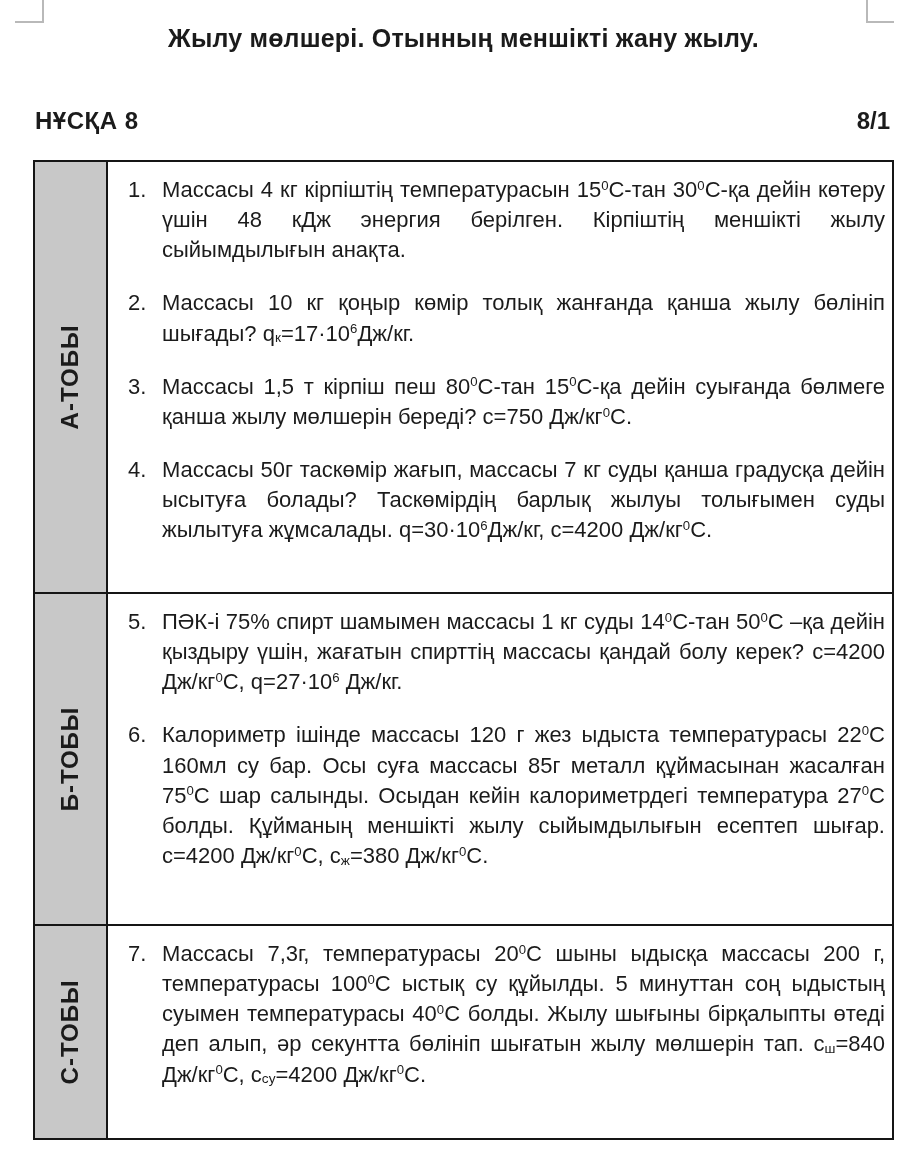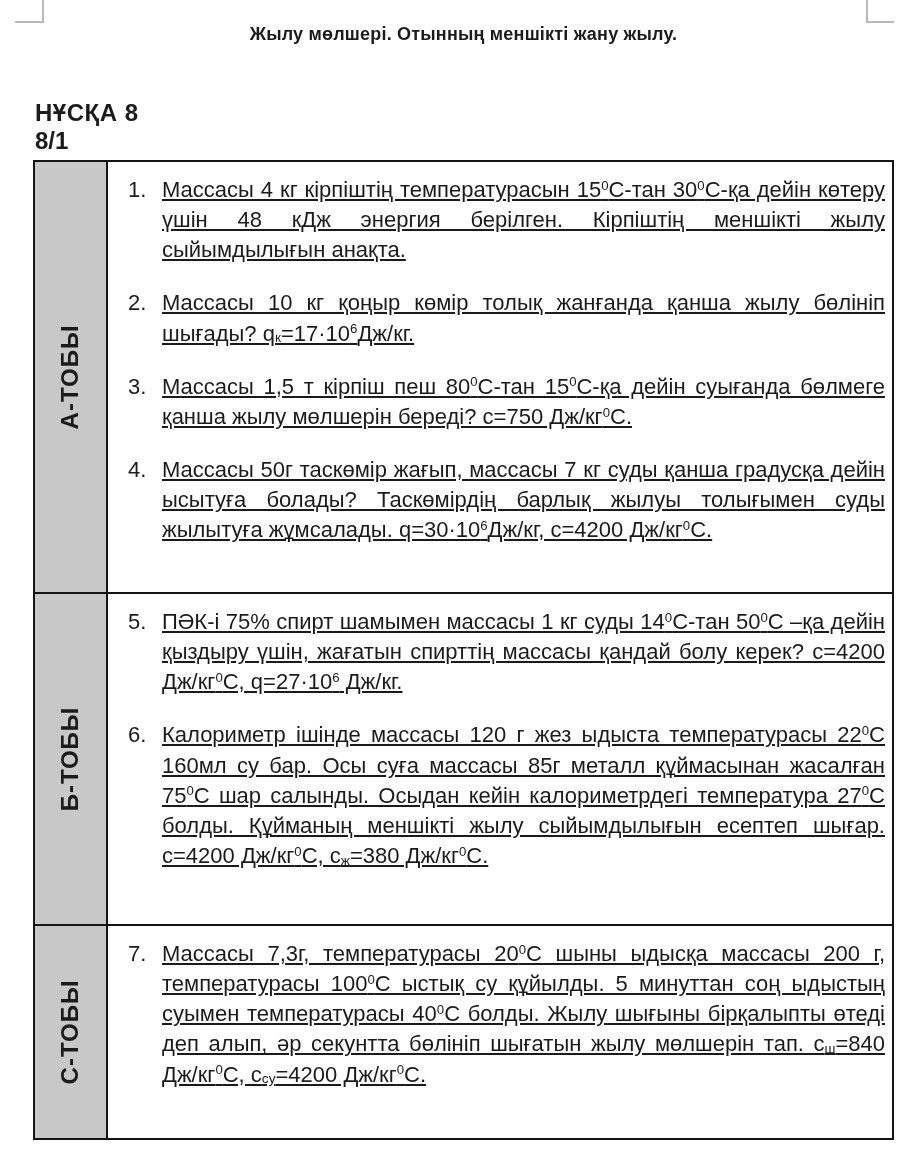--- a/index.html
+++ b/index.html
@@ -28,32 +28,31 @@
     position: absolute;
     left: 866px; top: 0;
     width: 26px; height: 21px;
     border-left: 2px solid #b9b9b9;
     border-bottom: 2px solid #b9b9b9;
   }
 
   .doc-title {
     margin-top: 24px;
     text-align: center;
-    font-size: 18px;
+    font-size: 25px;
     font-weight: bold;
     letter-spacing: 0.2px;
     padding-left: 7px;
   }
 
   .meta-row {
     margin: 54px 30px 16px 35px;
     display: flex;
     justify-content: space-between;
     align-items: baseline;
-    flex-direction: column;
   }
   .variant-label {
     font-size: 24px;
     font-weight: bold;
     letter-spacing: 0.5px;
   }
   .page-number {
     font-size: 24px;
     font-weight: bold;
   }
@@ -108,21 +107,20 @@
     flex: none;
     width: 34px;
     font-size: 22px;
     line-height: 1.37;
   }
   .problem-text {
     flex: 1;
     font-size: 22px;
     line-height: 1.37;
     text-align: justify;
-    text-decoration: underline;
   }
 
   .problem-text sup {
     font-size: 60%;
     vertical-align: baseline;
     position: relative;
     top: -0.55em;
     line-height: 0;
   }
   .problem-text sub {

